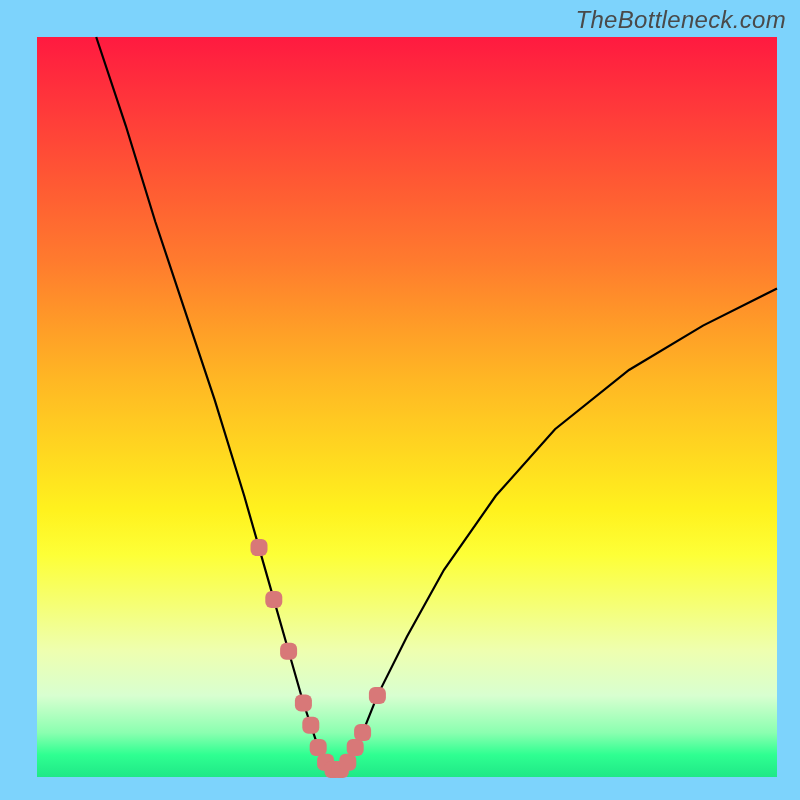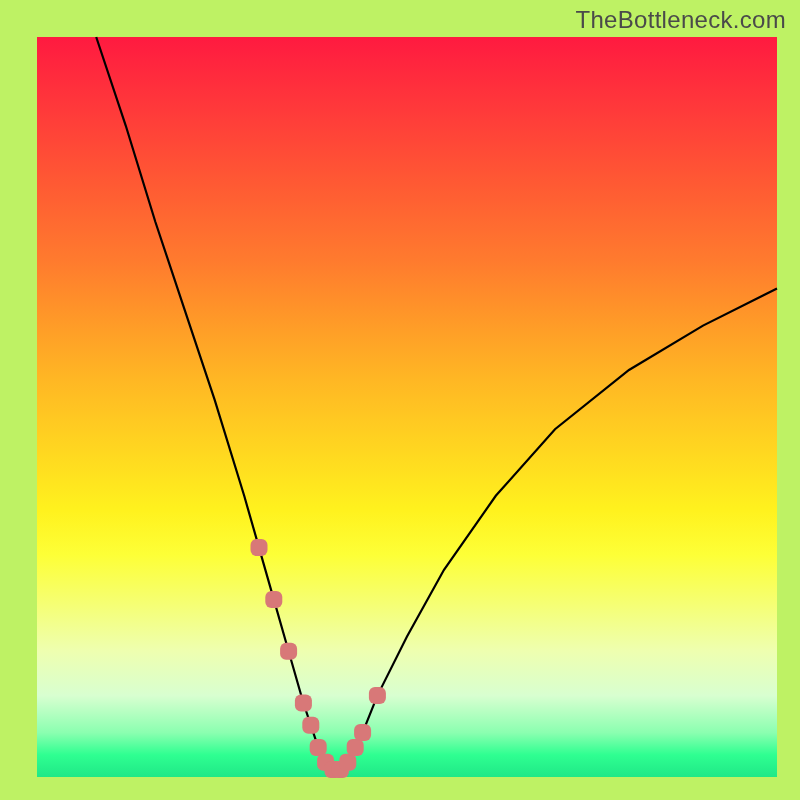--- a/index.html
+++ b/index.html
@@ -10,21 +10,22 @@
     overflow: hidden;
     background: #000;
     font-family: Arial, Helvetica, sans-serif;
   }
   .frame {
     position: absolute;
     left: 0;
     top: 0;
     width: 800px;
     height: 800px;
-    background: #bef264;
+    background: #7dd3fc;
+    font-style: italic;
   }
   .plot-area {
     position: absolute;
     left: 37px;
     top: 37px;
     width: 740px;
     height: 740px;
     background: linear-gradient(to bottom,
       #ff1a40 0%,
       #ff3a3a 10%,

